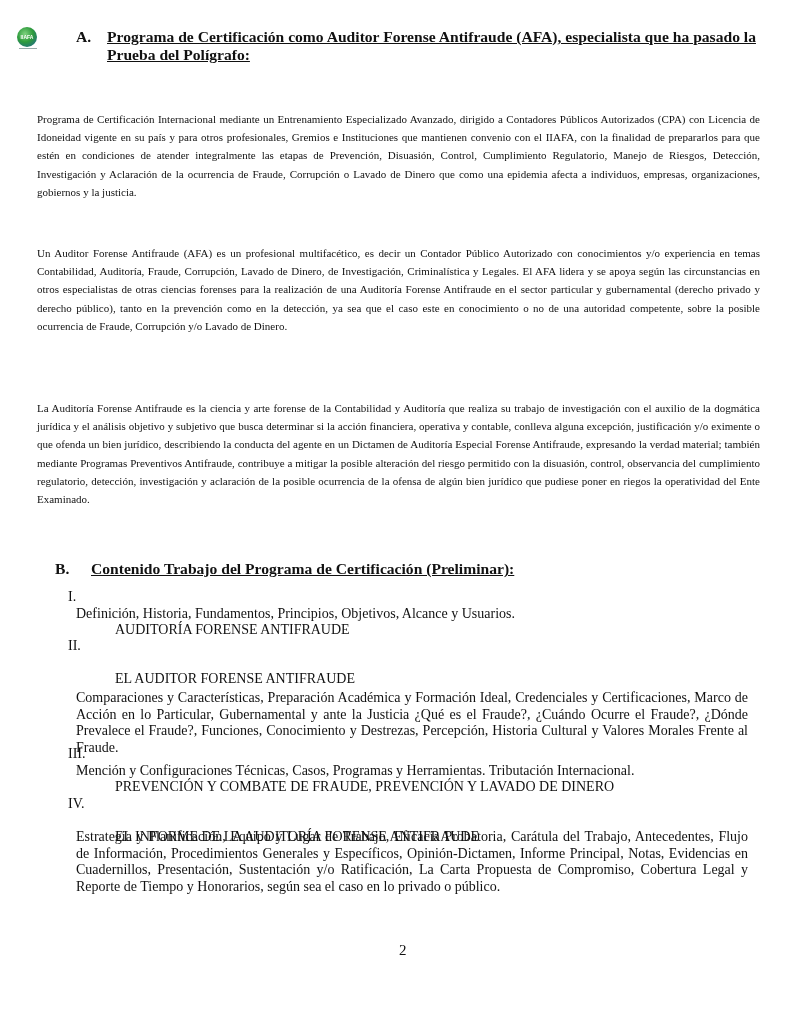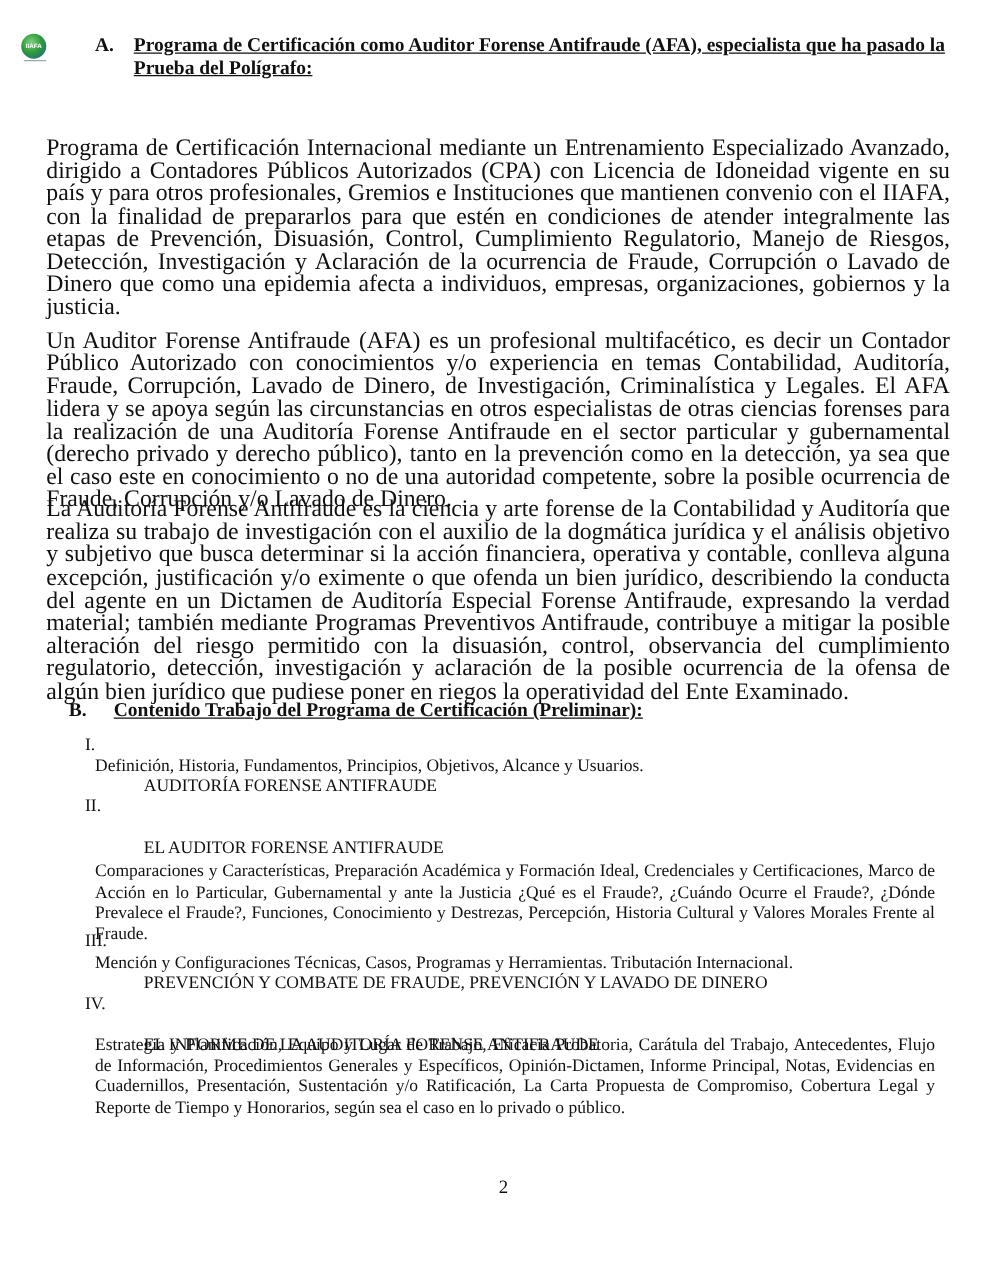--- a/index.html
+++ b/index.html
@@ -7,23 +7,23 @@
          font-family: "Liberation Serif", "DejaVu Serif", serif; color: #111; }
   .logo { position: absolute; left: 17px; top: 27px; width: 22px; height: 22px; }
   .logo .globe { width: 20px; height: 20px; border-radius: 50%;
     background: radial-gradient(circle at 40% 35%, #7fd27f 0%, #2e9b3c 45%, #1a5e9a 100%);
     color: #fff; font-size: 5px; font-weight: bold; text-align: center; line-height: 20px;
     font-family: "Liberation Sans", sans-serif; }
   .logo .bar { width: 18px; height: 1px; background: #9aa; margin: 1px auto 0; }
   .secA { position: absolute; left: 76px; top: 28px; width: 690px; font-weight: bold; font-size: 15.6px; line-height: 18px; }
   .secA .letter { position: absolute; left: 0; top: 0; }
   .secA .title { margin-left: 31px; text-decoration: underline; }
-  .para { position: absolute; left: 37px; width: 723px; font-size: 19px; line-height: 18.2px; text-align: justify; }
+  .para { position: absolute; left: 37px; width: 723px; font-size: 11px; line-height: 18.2px; text-align: justify; }
   .p1 { top: 110px; }
-  .p2 { top: 264px; }
+  .p2 { top: 244px; }
   .p3 { top: 399px; }
   .secB { position: absolute; left: 55px; top: 560px; font-weight: bold; font-size: 15.6px; }
   .secB .title { position: absolute; left: 36px; text-decoration: underline; white-space: nowrap; }
   .item { position: absolute; left: 68px; width: 695px; font-size: 14px; }
   .item .num { position: absolute; left: 0; top: 0; }
   .item .head { position: absolute; left: 47px; top: 0; white-space: nowrap; margin-top: 33px; }
   .item .desc { position: absolute; left: 8px; width: 672px; text-align: justify; line-height: 16.6px; }
   .i1 { top: 589px; } .i1 .desc { top: 17px; }
   .i2 { top: 638px; } .i2 .desc { top: 28px; margin-top: 24px; }
   .i3 { top: 746px; } .i3 .desc { top: 17px; }

